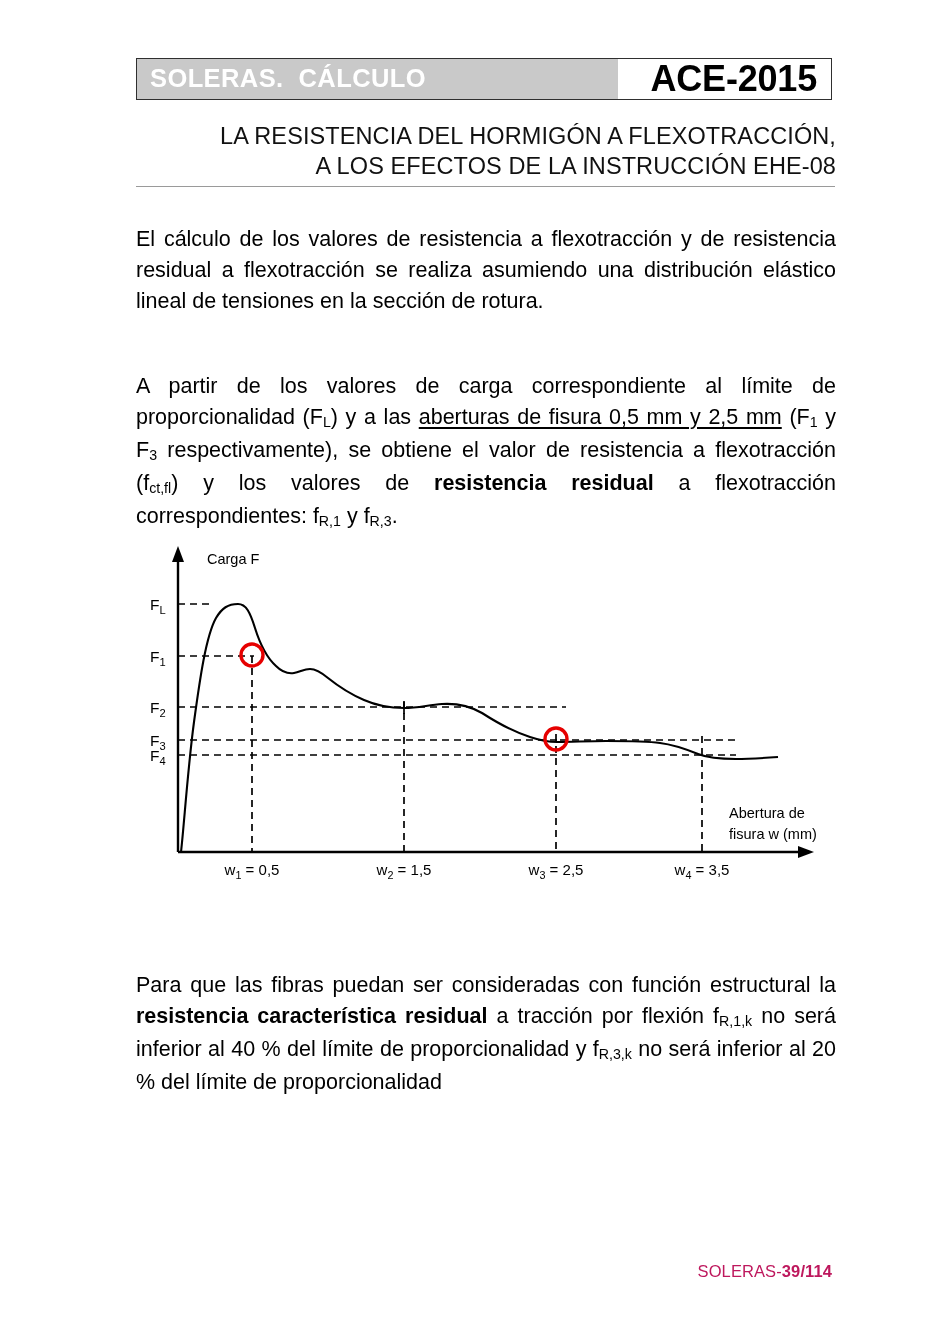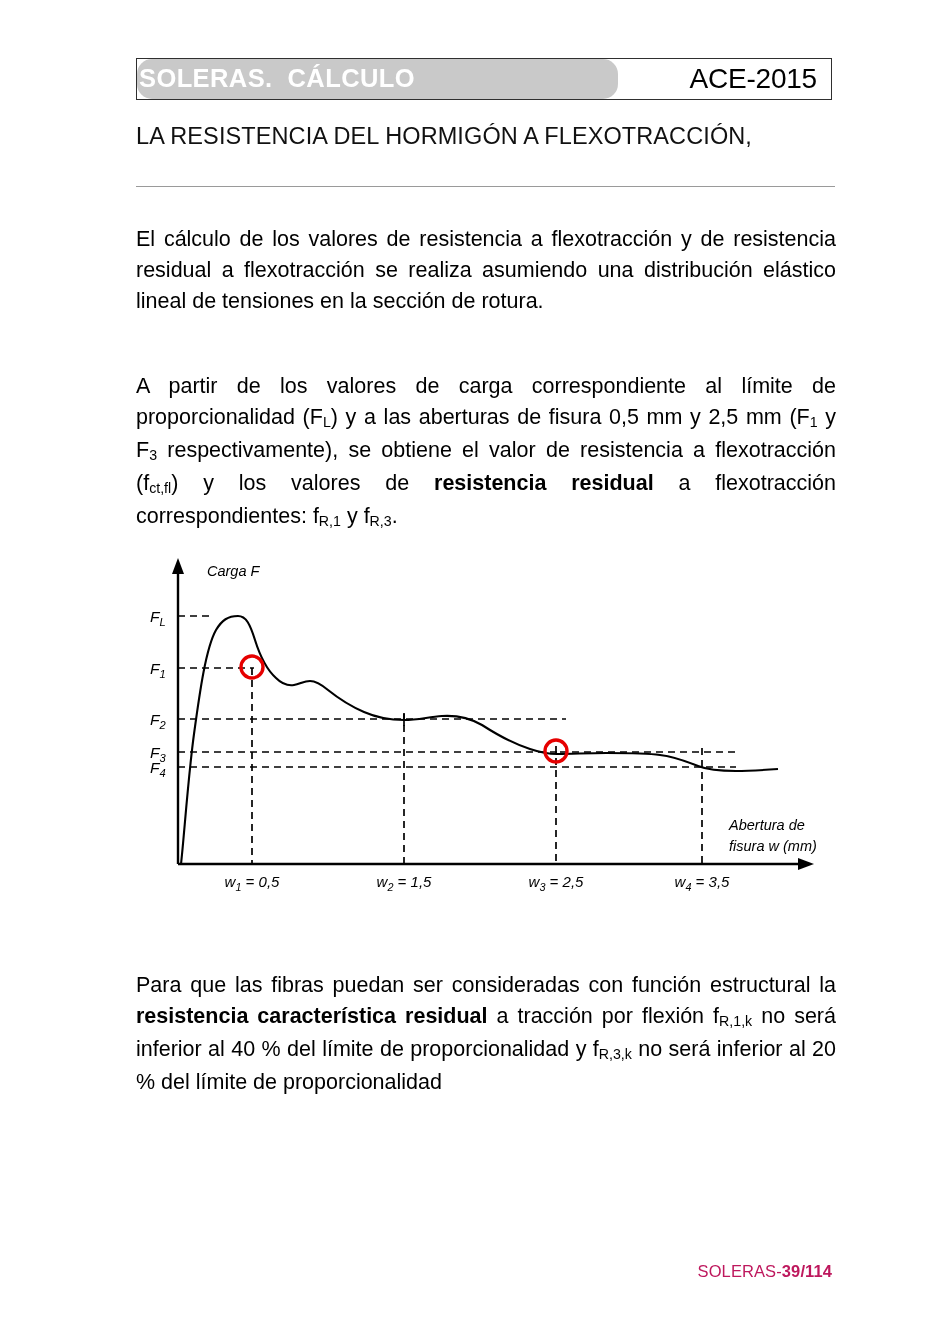--- a/index.html
+++ b/index.html
@@ -27,61 +27,60 @@
     box-sizing: border-box;
     background: #ffffff;
     display: flex;
     align-items: stretch;
   }
   #header-section-box {
     width: 481px;
     background: #c9c9c9;
     display: flex;
     align-items: center;
-    padding-left: 2px;
+    padding-left: 13px;
     box-sizing: border-box;
-    border-radius: 15px;
   }
   #header-section-title {
     color: #ffffff;
     font-size: 25.5px;
     font-weight: bold;
     letter-spacing: 0.4px;
     white-space: pre;
     line-height: 1;
   }
   #header-code-box {
     flex: 1;
     display: flex;
     align-items: center;
     justify-content: flex-end;
     padding-right: 14px;
     box-sizing: border-box;
     background: #ffffff;
   }
   #header-code {
     color: #000000;
-    font-size: 28px;
-    font-weight: normal;
+    font-size: 36px;
+    font-weight: bold;
     letter-spacing: -0.2px;
     line-height: 1;
   }
 
   
   #doc-title {
     position: absolute;
     left: 136px;
     top: 121px;
     width: 700px;
     font-size: 23.5px;
     line-height: 30px;
     letter-spacing: 0.1px;
     color: #111111;
   }
-  #doc-title .tline { display: block; white-space: pre; }
+  #doc-title .tline { display: block; white-space: pre; text-align: right; }
   #title-rule {
     position: absolute;
     left: 136px;
     top: 186px;
     width: 699px;
     height: 1px;
     background: #9a9a9a;
   }
 
   
@@ -90,38 +89,37 @@
     left: 136px;
     width: 700px;
     font-size: 21.5px;
     line-height: 31px;
     text-align: justify;
     color: #000000;
   }
   #para-1 { top: 202px; }
   #para-2 { top: 349px; }
   #para-3 { top: 948px; }
-  .u-line { text-underline-offset: 3px; }
+  .u-line { text-decoration: underline; text-underline-offset: 3px; }
   .ul-bold { font-weight: bold; text-underline-offset: 3px; }
   sub {
     font-size: 0.66em;
     vertical-align: baseline;
     position: relative;
     top: 0.26em;
     letter-spacing: 0;
   }
 
   
   #chart-figure {
     position: absolute;
     left: 136px;
-    top: 548px;
+    top: 536px;
     width: 700px;
     height: 350px;
-    font-style: italic;
   }
   #chart-svg { display: block; }
 
   .ax-line { stroke: #000000; stroke-width: 2.4; fill: none; }
   .curve   { stroke: #000000; stroke-width: 2.1; fill: none; }
   .dashed  { stroke: #000000; stroke-width: 1.7; fill: none;
              stroke-dasharray: 7 5; }
   .tickmark{ stroke: #000000; stroke-width: 1.7; }
   .marker-circle { stroke: #e60000; stroke-width: 3.4; fill: none; }
 
@@ -148,20 +146,21 @@
   <div id="header-section-box">
     <span id="header-section-title">SOLERAS.  CÁLCULO</span>
   </div>
   <div id="header-code-box">
     <span id="header-code">ACE-2015</span>
   </div>
 </div>
 
 <div id="doc-title">
   <span class="tline">LA RESISTENCIA DEL HORMIGÓN A FLEXOTRACCIÓN,</span>
+  <span class="tline">A LOS EFECTOS DE LA INSTRUCCIÓN EHE-08</span>
 </div>
 <div id="title-rule"></div>
 
 <p class="para" id="para-1">
   <span>El cálculo de los valores de resistencia a flexotracción y de resistencia residual a flexotracción se realiza asumiendo una distribución elástico lineal de tensiones en la sección de rotura.</span>
 </p>
 
 <p class="para" id="para-2">
   <span>A partir de los valores de carga correspondiente al límite de proporcionalidad (F</span><sub>L</sub><span>) y a las </span><span class="u-line">aberturas de fisura 0,5 mm y 2,5 mm</span><span> (F</span><sub>1</sub><span> y F</span><sub>3</sub><span> respectivamente), se obtiene el valor de resistencia a flexotracción (f</span><sub>ct,fl</sub><span>) y los valores de </span><span class="ul-bold">resistencia residual</span><span> a flexotracción correspondientes: f</span><sub>R,1</sub><span> y f</span><sub>R,3</sub><span>.</span>
 </p>

